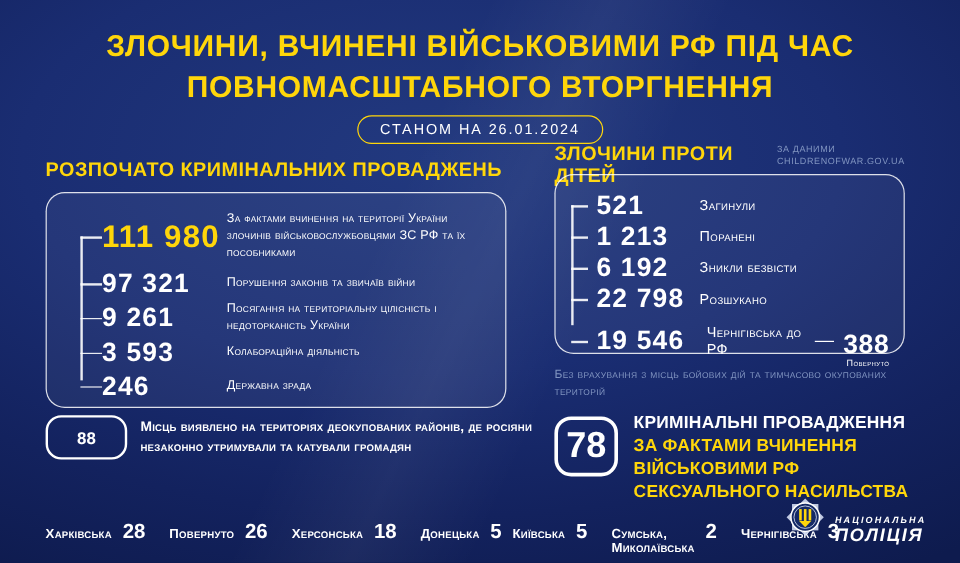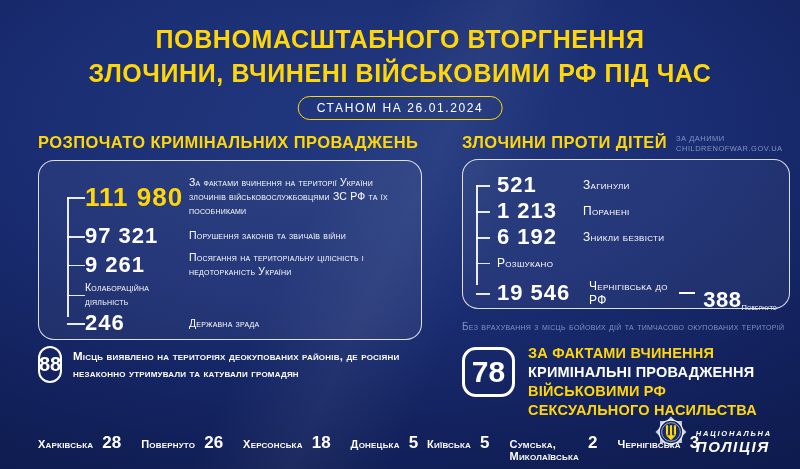--- a/index.html
+++ b/index.html
@@ -30,46 +30,46 @@
   .prow{position:relative;display:grid;grid-template-columns:104px 1fr;align-items:center;
     padding-left:46px;min-height:25px;}
   .prow.first{min-height:48px;}
   .prow::before{content:"";position:absolute;left:28px;top:50%;width:18px;height:1.5px;
     background:rgba(255,255,255,.9);}
   .num{color:#fff;font-weight:bold;font-size:22px;letter-spacing:1px;white-space:nowrap;}
   .prow.first .num{color:#ffd60a;font-size:26px;}
   .desc{color:#fff;font-size:10.5px;line-height:1.32;letter-spacing:.2px;font-variant:small-caps;}
 
   
-  .right-col{position:absolute;left:462px;top:133px;width:328px;}
+  .right-col{position:absolute;left:462px;top:119px;width:292px;}
   .hdr-row{display:flex;gap:9px;align-items:flex-start;height:17px;margin-bottom:9px;}
   .src-note{color:#8094c0;font-size:7.5px;line-height:1.35;letter-spacing:.5px;margin-top:1px;}
   .right-panel{height:150px;padding:12px 12px 24px 0;}
   .right-panel .vline{left:13px;top:25px;height:100px;}
   .crow{position:relative;display:grid;grid-template-columns:86px 1fr;align-items:center;
     padding-left:34px;min-height:25px;}
   .crow::before{content:"";position:absolute;left:13px;top:50%;width:14px;height:1.5px;
     background:rgba(255,255,255,.9);}
   .crow.last{display:flex;gap:6px;}
   .crow.last .num{width:86px;flex:0 0 auto;}
   .clabel{color:#fff;font-size:12px;font-variant:small-caps;letter-spacing:.3px;}
   .ret-line{width:16px;height:1.5px;background:#fff;flex:0 0 auto;margin-left:2px;}
-  .ret{display:flex;flex-direction:row;align-items:flex-end;line-height:1;margin-left:2px;margin-top:14px;}
+  .ret{display:flex;flex-direction:column;align-items:flex-end;line-height:1;margin-left:2px;margin-top:14px;}
   .ret-num{color:#fff;font-weight:bold;font-size:22px;letter-spacing:.5px;}
   .ret-label{color:#fff;font-size:7.5px;font-variant:small-caps;letter-spacing:.3px;margin-top:1px;}
   .footnote{margin-top:11px;text-align:left;color:#8094c0;font-size:10px;line-height:1.4;
     font-variant:small-caps;letter-spacing:.3px;}
 
   
   .bl{position:absolute;left:38px;top:346px;width:420px;}
   .bl .sec-header{margin-bottom:7px;}
   .badge-row{display:flex;align-items:center;gap:11px;}
   .count-badge{border:2.5px solid #fff;border-radius:13px;color:#fff;font-weight:bold;
     display:flex;align-items:center;justify-content:center;box-sizing:border-box;flex:0 0 auto;}
-  .badge-88{width:24px;height:37px;font-size:20px;}
+  .badge-88{width:68px;height:37px;font-size:14px;}
   .bl-desc{color:#fff;font-weight:bold;font-size:11.5px;line-height:1.4;width:350px;
     font-variant:small-caps;letter-spacing:.2px;}
   .regions{margin-top:11px;display:flex;flex-direction:row;gap:9px;}
   .region-row{display:flex;align-items:baseline;gap:20px;}
   .region{display:flex;align-items:baseline;gap:9px;}
   .region-name{color:#fff;font-size:11px;font-weight:bold;font-variant:small-caps;letter-spacing:.2px;}
   .region-val{color:#fff;font-size:17px;font-weight:bold;margin-top:39px;}
 
   
   .br{position:absolute;left:462px;top:344px;width:320px;display:flex;gap:13px;align-items:flex-start;}
@@ -84,22 +84,22 @@
   .logo-text{display:flex;flex-direction:column;line-height:1;}
   .logo-t1{color:#fff;font-size:7.5px;font-weight:bold;letter-spacing:1.8px;}
   .logo-t2{color:#fff;font-size:15px;font-weight:bold;letter-spacing:1.6px;margin-top:2px;}
 </style>
 </head>
 <body>
 
 <div class="stage">
 
   <div class="title">
+    <div>ЗЛОЧИНИ, ВЧИНЕНІ ВІЙСЬКОВИМИ РФ ПІД ЧАС</div>
     <div>ПОВНОМАСШТАБНОГО ВТОРГНЕННЯ</div>
-    <div>ЗЛОЧИНИ, ВЧИНЕНІ ВІЙСЬКОВИМИ РФ ПІД ЧАС</div>
   </div>
   <div class="date-badge">СТАНОМ НА 26.01.2024</div>
 
   <div class="left-col">
     <div class="sec-header">РОЗПОЧАТО КРИМІНАЛЬНИХ ПРОВАДЖЕНЬ</div>
     <div class="panel left-panel">
       <div class="vline"></div>
       <div class="rows">
         <div class="prow first">
           <span class="num">111 980</span>
@@ -107,20 +107,21 @@
         </div>
         <div class="prow">
           <span class="num">97 321</span>
           <span class="desc">Порушення законів та звичаїв війни</span>
         </div>
         <div class="prow">
           <span class="num">9 261</span>
           <span class="desc">Посягання на територіальну цілісність і недоторканість України</span>
         </div>
         <div class="prow">
+          <span class="num">3 593</span>
           <span class="desc">Колабораційна діяльність</span>
         </div>
         <div class="prow">
           <span class="num">246</span>
           <span class="desc">Державна зрада</span>
         </div>
       </div>
     </div>
   </div>
 
@@ -141,20 +142,21 @@
         </div>
         <div class="crow">
           <span class="num">1 213</span>
           <span class="clabel">Поранені</span>
         </div>
         <div class="crow">
           <span class="num">6 192</span>
           <span class="clabel">Зникли безвісти</span>
         </div>
         <div class="crow">
+          <span class="num">22 798</span>
           <span class="clabel">Розшукано</span>
         </div>
         <div class="crow last">
           <span class="num">19 546</span>
           <span class="clabel">Чернігівська до РФ</span>
           <span class="ret-line"></span>
           <span class="ret">
             <span class="ret-num">388</span>
             <span class="ret-label">Повернуто</span>
           </span>
@@ -201,22 +203,22 @@
           <span class="region-name">Чернігівська</span>
           <span class="region-val">3</span>
         </span>
       </div>
     </div>
   </div>
 
   <div class="br">
     <div class="count-badge badge-78">78</div>
     <div class="br-lines">
+      <div class="br-line white">КРИМІНАЛЬНІ ПРОВАДЖЕННЯ</div>
       <div class="br-line yellow">ЗА ФАКТАМИ ВЧИНЕННЯ</div>
-      <div class="br-line white">КРИМІНАЛЬНІ ПРОВАДЖЕННЯ</div>
       <div class="br-line yellow">ВІЙСЬКОВИМИ РФ</div>
       <div class="br-line yellow">СЕКСУАЛЬНОГО НАСИЛЬСТВА</div>
     </div>
   </div>
 
   <div class="logo">
     <span>
       <svg width="36" height="36" viewBox="0 0 40 40">
         <g>
           <rect x="7.8" y="7.8" width="24.4" height="24.4" fill="#cfd8ee" opacity="0.92"></rect>

